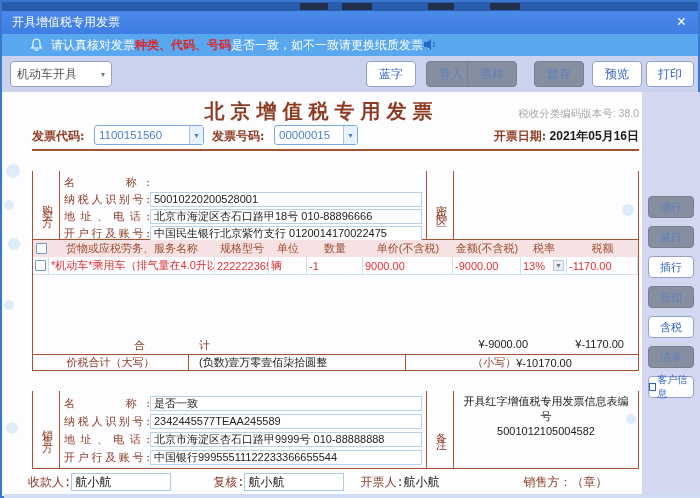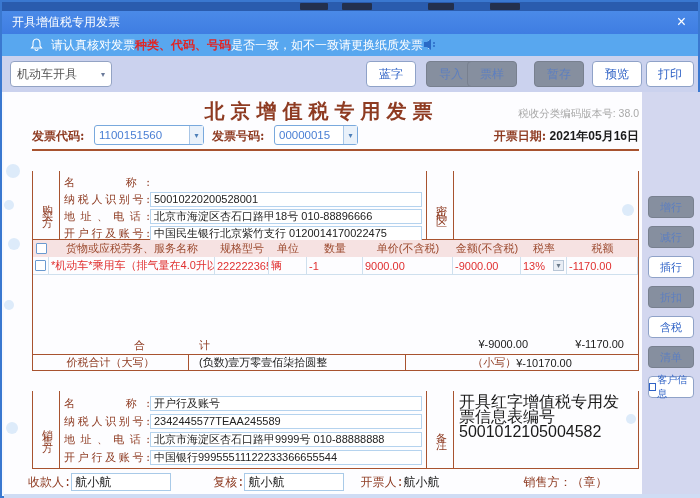--- a/index.html
+++ b/index.html
@@ -63,21 +63,21 @@
   .total-row .ta { position:absolute; left:330px; width:165px; top:2px; text-align:right; color:#1a1a1a; }
   .total-row .tt { position:absolute; right:14px; top:2px; color:#1a1a1a; }
   
   .sum-row { display:flex; border:1px solid #a8532f; border-top:none; height:19px; align-items:stretch; }
   .sum-row .c1 { width:155px; display:flex; align-items:center; justify-content:center; color:#8e3b22; font-family:"DejaVu Serif","Liberation Serif",serif; }
   .sum-row .c2 { width:218px; border-left:1px solid #a8532f; border-right:1px solid #a8532f; display:flex; align-items:center; padding-left:10px; color:#1a1a1a; }
   .sum-row .c3 { flex:1; display:flex; align-items:center; justify-content:center; color:#1a1a1a; }
   .sum-row .c3 .sl { color:#8e3b22; font-family:"DejaVu Serif","Liberation Serif",serif; }
   
   .seller-sec { height:83px; }
-  .remark-body { width:196px; padding:3px 5px; color:#1a1a1a; font-size:16px; line-height:15px; }
+  .remark-body { width:196px; padding:3px 5px; color:#1a1a1a; font-size:11px; line-height:15px;text-align:center; }
   
   .footer-row { position:absolute; left:0; top:378px; width:640px; height:24px; display:flex; align-items:center; font-size:12px; }
   .footer-row .fl2 { color:#8e3b22; font-family:Liberation Mono, monospace; }
   .fbox { width:100px; height:18px; border:1px solid #a9cae8; background:#fff; color:#1a1a1a; padding:0 3px; line-height:16px; }
   .bottom-strip { position:absolute; left:0; top:402px; width:696px; height:4px; background:#cfdcf4; }
   
   .side-btn { position:absolute; left:6px; width:46px; height:22px; border-radius:4px; font-size:11px; display:flex; align-items:center; justify-content:center; }
   .side-btn.on { background:#fff; border:1px solid #8fa2c8; color:#2f62c6; }
   .side-btn.off { background:#868f9f; border:1px solid #78808f; color:#5d7fc0; }
   .side-btn .mini-cb { width:8px; height:8px; border:1px solid #2f62c6; margin-right:1px; background:#fff; }
@@ -231,21 +231,21 @@
           <span class="sl">（小写）</span>
           <span>¥-10170.00</span>
         </div>
       </div>
 
       <div class="sec seller-sec">
         <div class="vlab">销售方</div>
         <div class="party-fields">
           <div class="f-row">
             <span class="fl">名　　称:</span>
-            <span class="fv">开户行及账号</span>
+            <span class="fv">是否一致</span>
           </div>
           <div class="f-row">
             <span class="fl">纳税人识别号:</span>
             <span class="fv">2342445577TEAA245589</span>
           </div>
           <div class="f-row">
             <span class="fl">地址、电话:</span>
             <span class="fv">北京市海淀区杏石口路甲9999号 010-88888888</span>
           </div>
           <div class="f-row">

